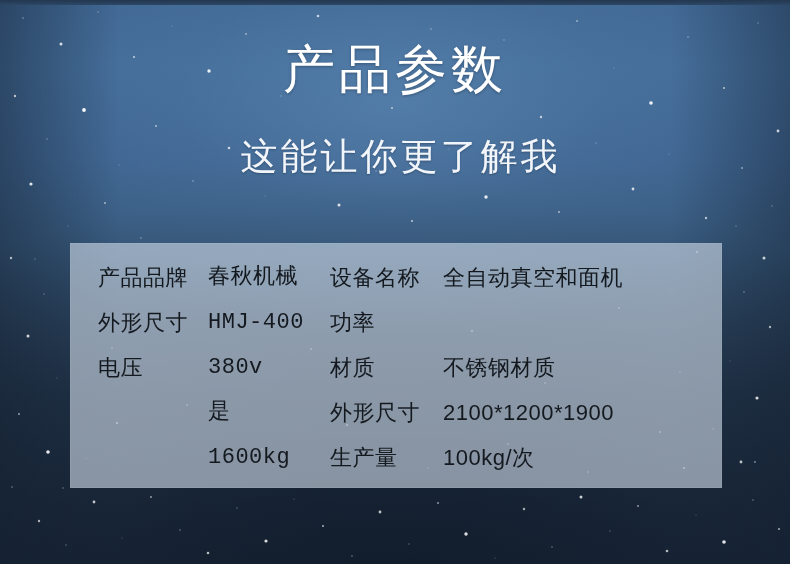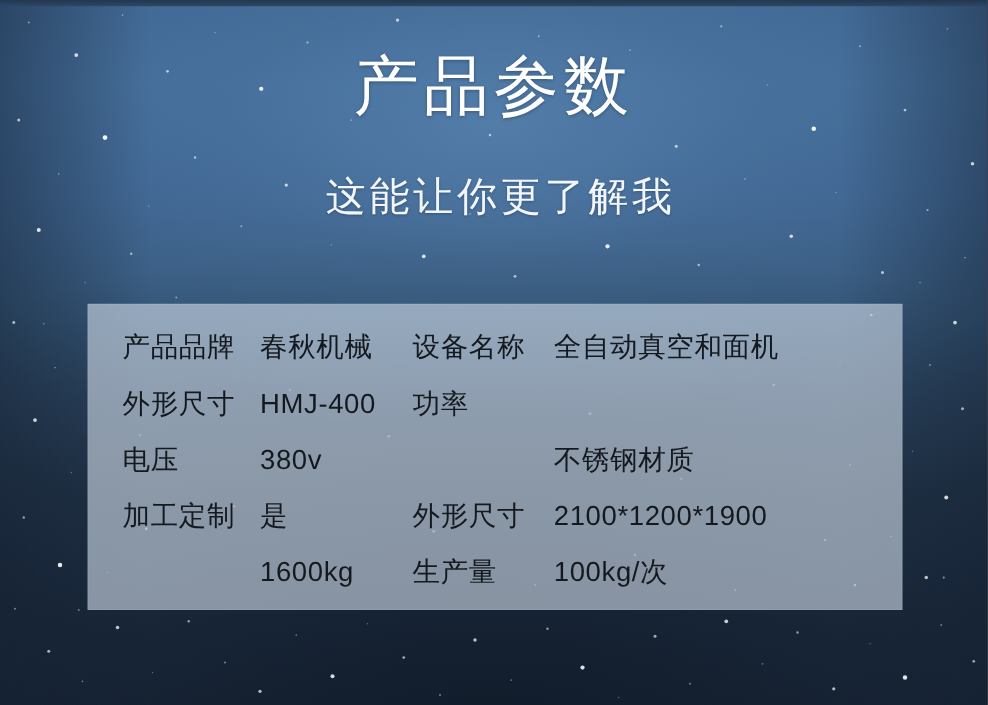--- a/index.html
+++ b/index.html
@@ -6,21 +6,21 @@
     margin: 0;
     padding: 0;
     background: #0d1b2a;
   }
   #stage {
     position: relative;
     width: 790px;
     height: 564px;
     overflow: hidden;
     font-family: "Liberation Sans", "DejaVu Sans", sans-serif;
-    background: #737373;
+    background: #ef4444;
   }
 
   
   .bg-base {
     position: absolute;
     inset: 0;
     background:
       linear-gradient(180deg,
         #3f6692 0%,
         #426b97 12%,
@@ -84,21 +84,21 @@
     letter-spacing: 4px;
     font-weight: 400;
     text-shadow: 0 1px 3px rgba(10,20,35,0.35);
   }
   .subtitle {
     position: absolute;
     left: 0; right: 0;
     top: 139px;
     text-align: center;
     color: #f2f6fa;
-    font-size: 32px;
+    font-size: 37px;
     line-height: 36px;
     letter-spacing: 3px;
     font-weight: 400;
     text-shadow: 0 1px 2px rgba(10,20,35,0.3);
     margin-left: 11px;
   }
 
   
   .spec-panel {
     position: absolute;
@@ -124,21 +124,21 @@
   .cell {
     position: absolute;
     top: 0;
     color: #14191f;
     font-size: 22px;
     line-height: 45px;
     letter-spacing: 0.5px;
     font-weight: 400;
   }
   .c1 { left: 28px; }
-  .c2 { left: 138px; }
+  .c2 { left: 138px; font-family: Liberation Mono, monospace; }
   .c3 { left: 260px; }
   .c4 { left: 373px; text-align: center; }
 </style>
 </head>
 <body>
 
 <div id="stage">
 
   <div class="bg-base"></div>
   <div class="bg-vignette"></div>
@@ -282,25 +282,25 @@
 
       <div class="spec-row">
         <span class="cell c1">外形尺寸</span>
         <span class="cell c2">HMJ-400</span>
         <span class="cell c3">功率</span>
       </div>
 
       <div class="spec-row">
         <span class="cell c1">电压</span>
         <span class="cell c2">380v</span>
+        <span class="cell c3">材质</span>
         <span class="cell c4">不锈钢材质</span>
       </div>
 
       <div class="spec-row">
-        <span class="cell c1">加工定制</span>
         <span class="cell c2">是</span>
         <span class="cell c3">外形尺寸</span>
         <span class="cell c4">2100*1200*1900</span>
       </div>
 
       <div class="spec-row">
         <span class="cell c2">1600kg</span>
         <span class="cell c3">生产量</span>
         <span class="cell c4">100kg/次</span>
       </div>

